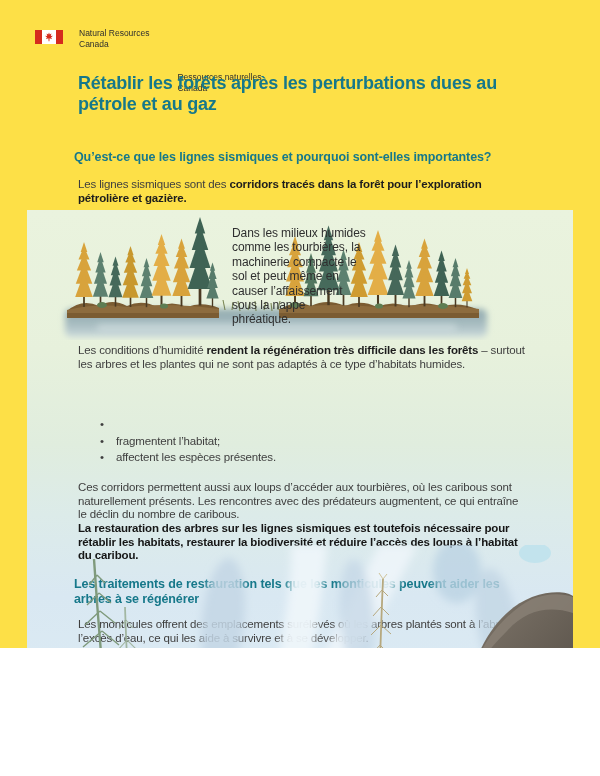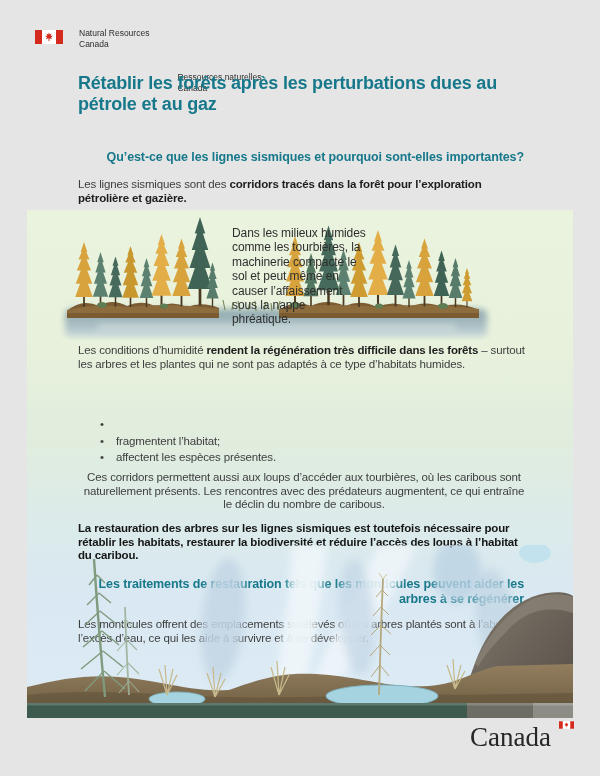--- a/index.html
+++ b/index.html
@@ -1,37 +1,37 @@
 <!DOCTYPE html>
 <html><head>
 <meta charset="utf-8">
 <style>
   html,body{margin:0;padding:0;}
-  .page{position:relative;width:600px;height:776px;background:#e5e5e5;overflow:hidden;
+  .page{position:relative;width:600px;height:648px;background:#fde047;overflow:hidden;
         font-family:"Liberation Sans","DejaVu Sans",sans-serif;}
   
   .gov-logo{position:absolute;left:35px;top:28px;display:flex;align-items:flex-start;}
   .gov-flag{width:28px;height:14px;margin-top:2px;}
   .logo-col{font-size:8.5px;line-height:1.3;color:#2e2e2e;margin-left:16px;}
   .logo-col.fr{margin-left:28px;margin-top:44px;}
   
   .tint-panel{position:absolute;left:27px;top:210px;width:546px;height:508px;
     background:linear-gradient(180deg,#eaf3de 0%,#e7f1dc 28%,#e0edde 46%,#dcebe9 60%,#d9e8f2 76%,#dcebf4 100%);}
   
   .h1{position:absolute;left:78px;top:73px;width:432px;font-size:18px;line-height:1.17;
       font-weight:bold;color:#16788a;letter-spacing:-0.2px;}
   .subtitle{position:absolute;left:78px;top:112px;width:452px;font-size:11px;line-height:1.22;color:#7d7d7d;}
-  .h2{position:absolute;left:68px;width:456px;font-size:12.5px;line-height:1.18;font-weight:bold;
-      color:#16788a;letter-spacing:-0.1px;text-align:right;}
+  .h2{position:absolute;left:74px;width:456px;font-size:12.5px;line-height:1.18;font-weight:bold;
+      color:#16788a;letter-spacing:-0.1px;}
   .h2.s1{top:150px;}
   .h2.s2{top:577px;}
   .para{position:absolute;left:78px;width:452px;font-size:11.5px;line-height:13.5px;
         color:#3e3e3e;letter-spacing:-0.15px;}
   .para b{color:#1d1d1d;}
-  .p1{top:178px;} .p2{top:344px;} .p3{top:383px;} .p4{top:471px;text-align:center;}
+  .p1{top:178px;} .p2{top:344px;} .p3{top:383px;} .p4{top:481px;}
   .p5{top:522px;font-weight:bold;color:#161616;} .p6{top:618px;}
   .bullets{position:absolute;left:100px;top:418px;width:420px;font-size:11.5px;
            line-height:13px;color:#3e3e3e;letter-spacing:-0.15px;}
   .bullet-row{display:flex;margin-bottom:3.5px;}
   .bullet-mark{width:16px;flex:0 0 16px;}
   
   .forest-svg{position:absolute;left:27px;top:206px;width:546px;height:134px;}
   .illus-caption{position:absolute;left:232px;top:226px;width:134px;font-size:12px;
                  line-height:14.4px;color:#2f2f2f;letter-spacing:-0.1px;}
   .bottom-svg{position:absolute;left:27px;top:545px;width:546px;height:173px;}

